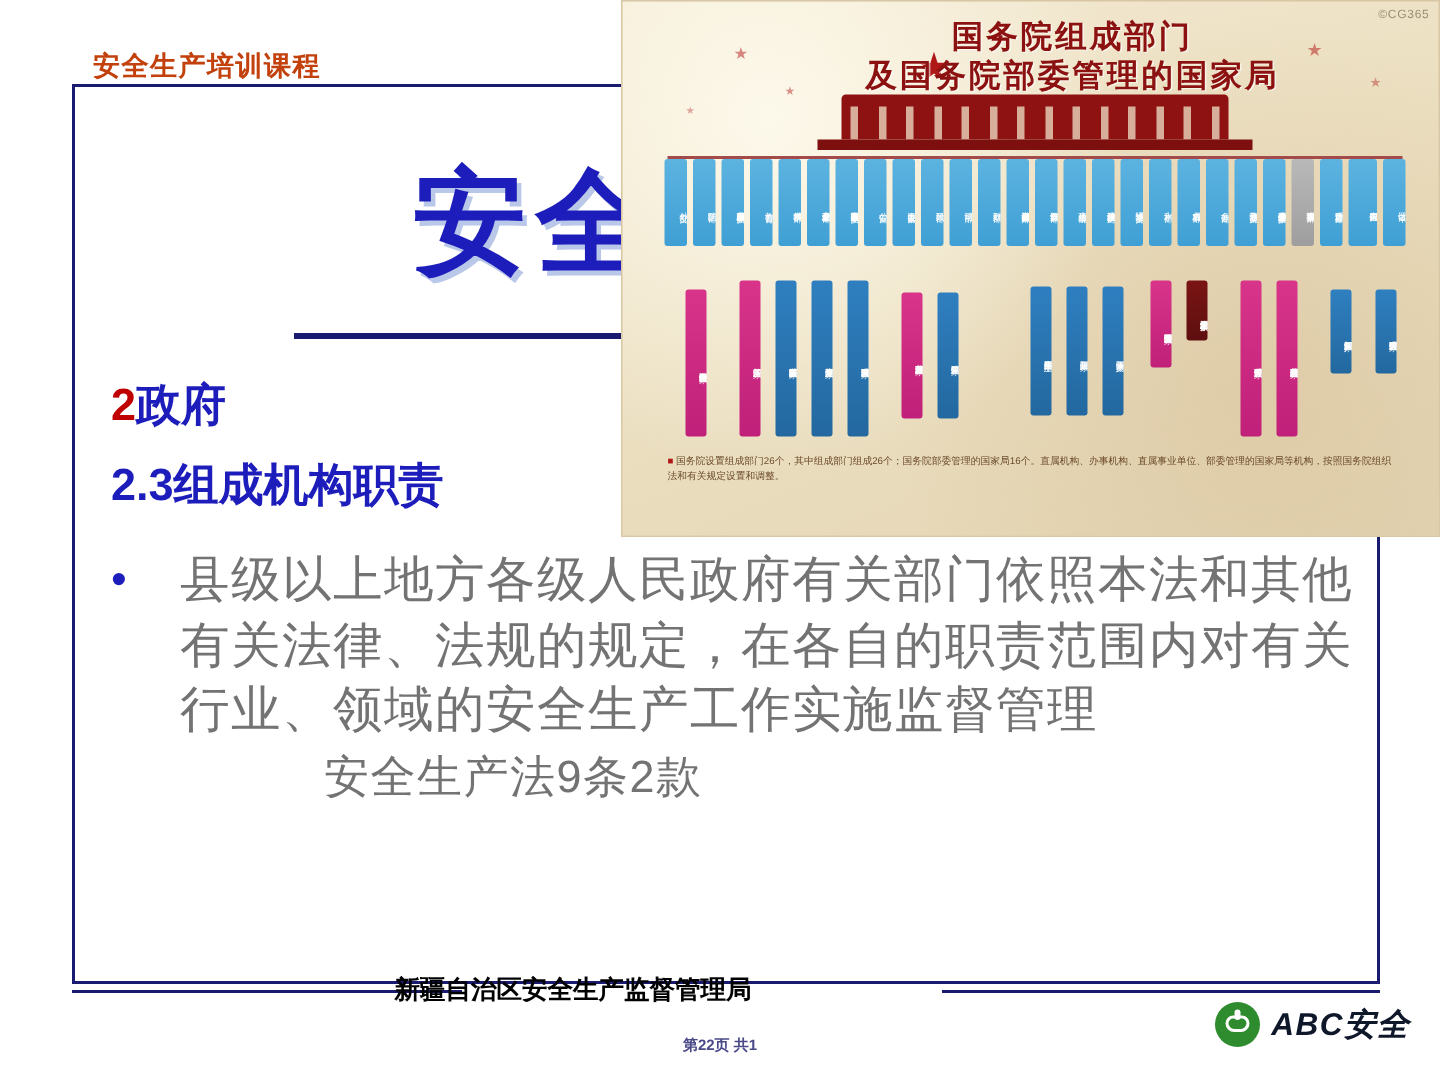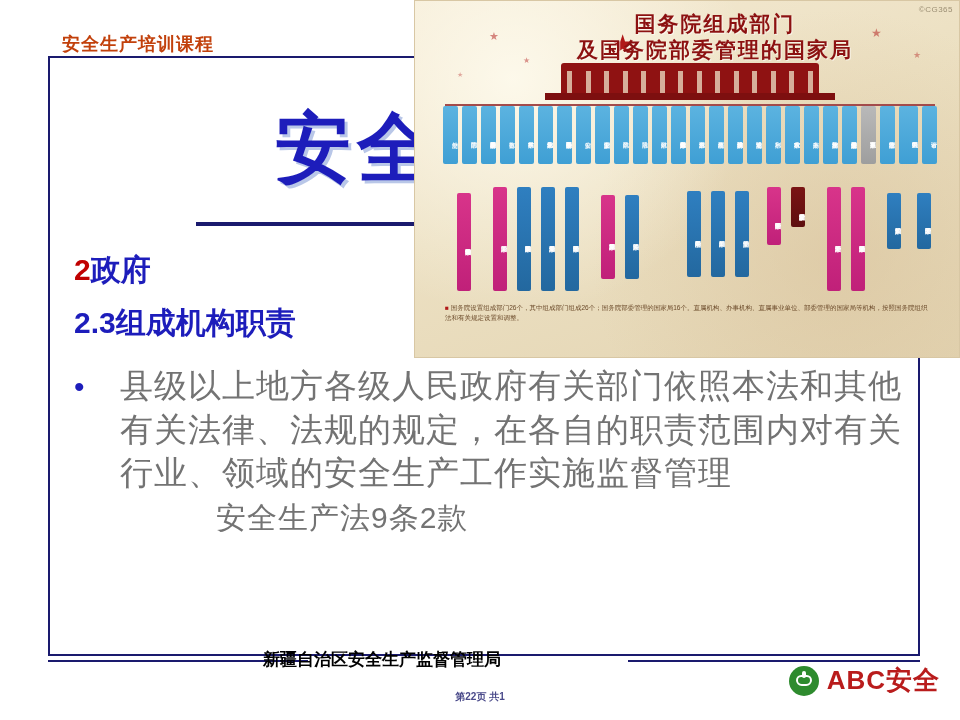--- a/index.html
+++ b/index.html
@@ -172,25 +172,26 @@
   }
   .wm-circle::after {
     content: "";
     position: absolute;
     left: 13px; top: 5px;
     width: 4px; height: 7px;
     background: #ffffff;
     border-radius: 2px;
   }
   .wm-text {
-    font-size: 26px;
-    font-weight: bold;
-    color: #b91c1c;
+    font-size: 21px;
+    font-weight: bold;
+    color: #0f172a;
     letter-spacing: 1px;
     white-space: nowrap;
+    font-style: italic;
   }
 
   
   .infographic {
     position: absolute;
     left: 414px;
     top: 0;
     width: 546px;
     height: 358px;
     background: #efe3c8;

